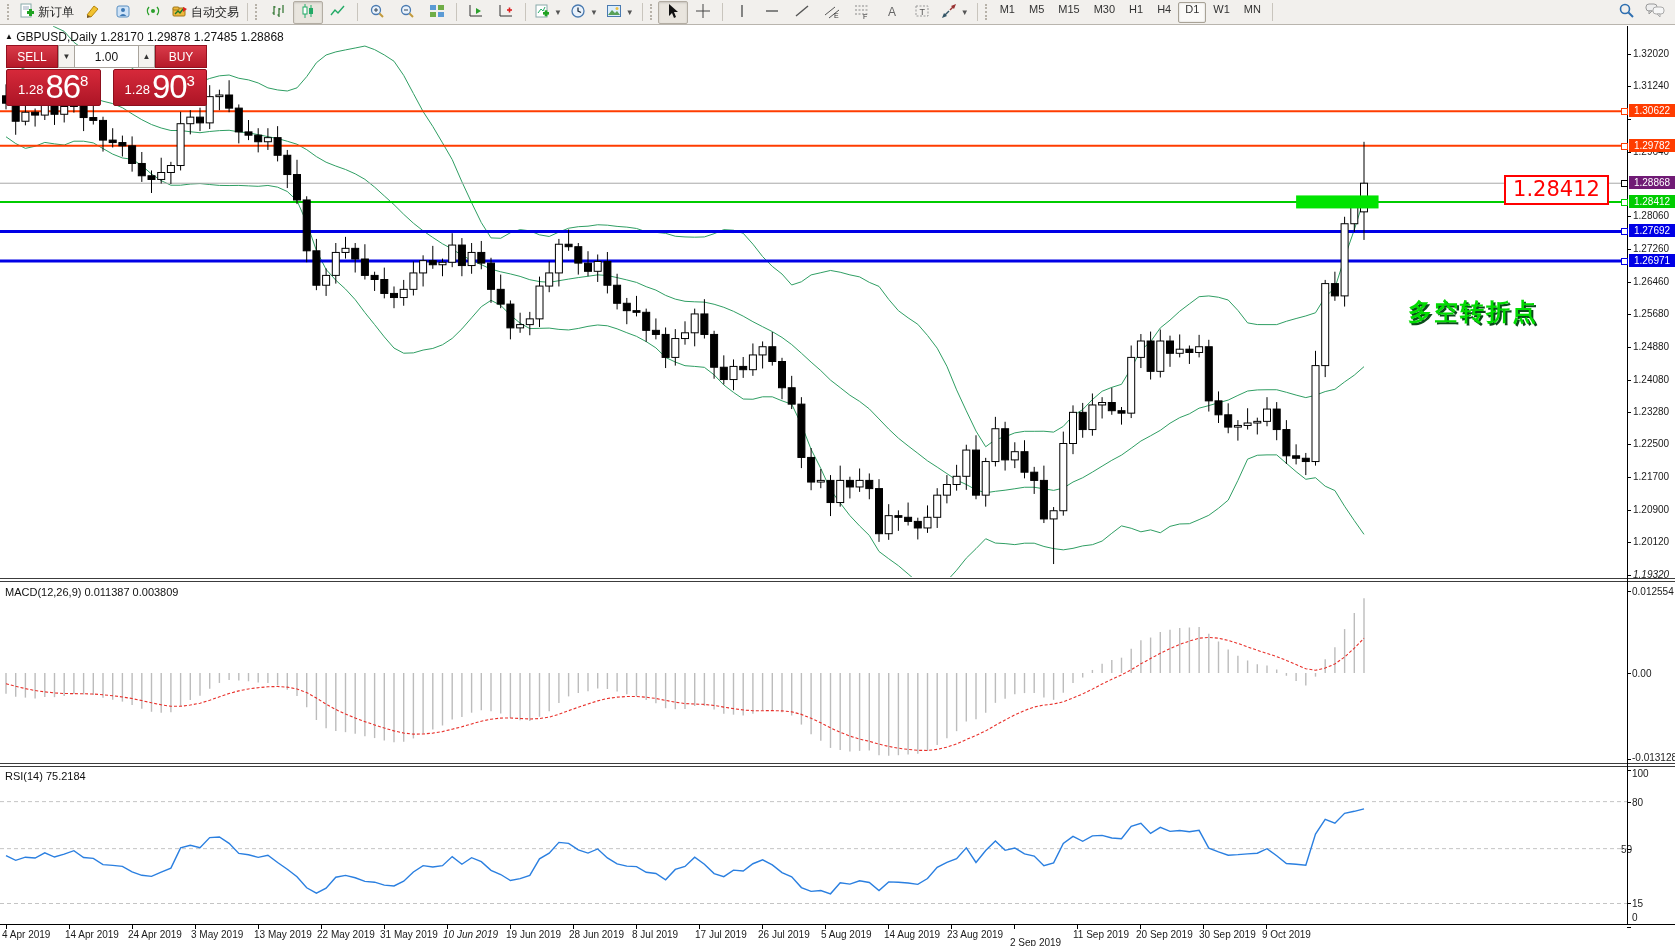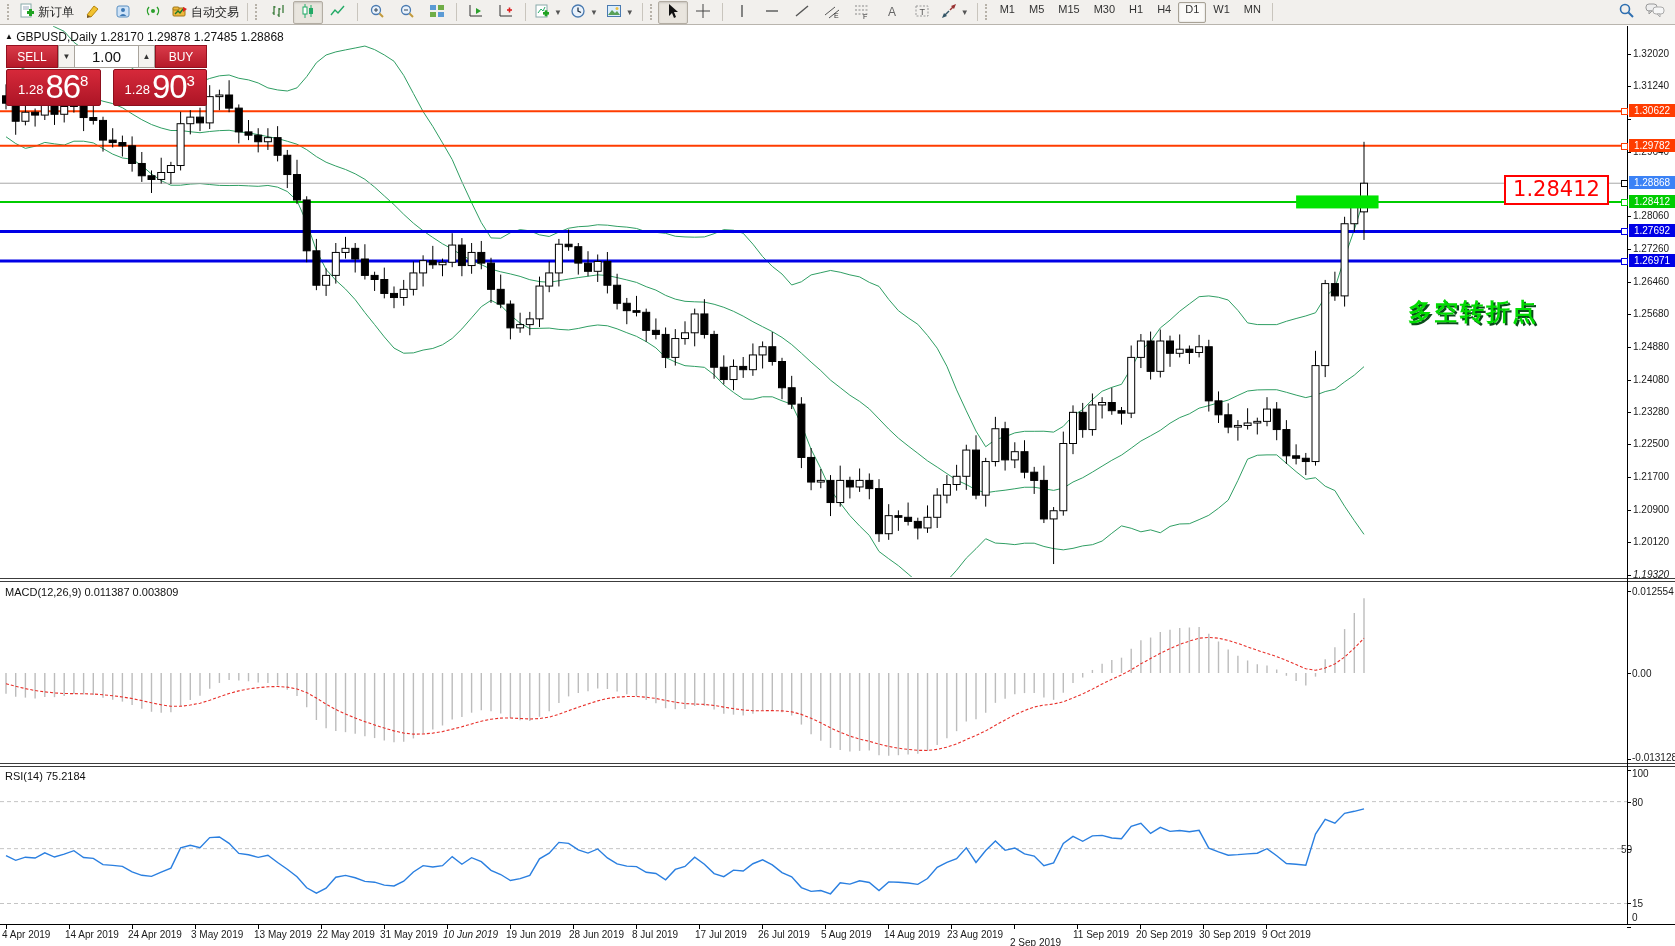--- a/index.html
+++ b/index.html
@@ -30,21 +30,21 @@
     line-height:13px;text-align:center;z-index:6;}
   .line-mark{position:absolute;width:5px;height:5px;background:#fff;z-index:6;left:1621px;}
   
   #trade-panel{left:6px;top:45px;width:201px;z-index:7;}
   #tp-row1{display:flex;height:23px;}
   .tp-small{flex:0 0 50px;background:linear-gradient(#d93a49,#b61a29);color:#fff;font-size:12px;
     display:flex;align-items:center;justify-content:center;border:1px solid #931120;}
   .spin{flex:0 0 15px;background:#f4f2ef;border:1px solid #a9a49c;color:#333;font-size:8px;
     display:flex;align-items:center;justify-content:center;}
   #vol-input{flex:1;border:1px solid #a9a49c;border-left:none;border-right:none;text-align:center;
-    font-size:15px;color:#111;outline:none;min-width:0;}
+    font-size:12px;color:#111;outline:none;min-width:0;}
   #tp-row2{display:flex;gap:12px;margin-top:1px;height:37px;}
   .tp-big{flex:1;background:linear-gradient(#d6293a,#ad1526);border:1px solid #8d0f1d;border-radius:2px;
     color:#fff;display:flex;align-items:flex-end;justify-content:center;padding-bottom:2px;}
   .tp-big .sm{font-size:13px;line-height:26px;margin-right:2px;}
   .tp-big .bg{font-size:33px;line-height:33px;letter-spacing:-1px;}
   .tp-big .sup{font-size:15px;line-height:15px;align-self:flex-start;margin-top:3px;}
   
   #callout{left:1504px;top:175px;width:101px;height:26px;background:#fff;border:2px solid #ff0000;
     color:#ff0000;font-size:21px;line-height:25px;text-align:center;z-index:6;font-family:"DejaVu Sans",sans-serif;}
   #turn-note{left:1408px;top:296px;font-size:24px;font-weight:bold;color:#00dc00;
@@ -956,17 +956,17 @@
       <div class="axis-tag" style="top: 104.318px; background: rgb(255, 60, 0);">1.30622</div>
       <div class="line-mark" style="top: 108.318px; border: 1px solid rgb(255, 60, 0);"></div>
       <div class="axis-tag" style="top: 138.758px; background: rgb(255, 60, 0);">1.29782</div>
       <div class="line-mark" style="top: 142.758px; border: 1px solid rgb(255, 60, 0);"></div>
       <div class="axis-tag" style="top: 194.928px; background: rgb(0, 204, 0);">1.28412</div>
       <div class="line-mark" style="top: 198.928px; border: 1px solid rgb(0, 204, 0);"></div>
       <div class="axis-tag" style="top: 224.448px; background: rgb(0, 0, 230);">1.27692</div>
       <div class="line-mark" style="top: 228.448px; border: 1px solid rgb(0, 0, 230);"></div>
       <div class="axis-tag" style="top: 254.009px; background: rgb(0, 0, 230);">1.26971</div>
       <div class="line-mark" style="top: 258.009px; border: 1px solid rgb(0, 0, 230);"></div>
-      <div class="axis-tag" style="top: 176.232px; background: #3b82f6;">1.28868</div>
+      <div class="axis-tag" style="top: 176.232px; background: #701a75;">1.28868</div>
       <div class="line-mark" style="top: 180.232px; border: 1px solid rgb(0, 0, 0);"></div>
     </div>
 
 </div>
 
 </body></html>

